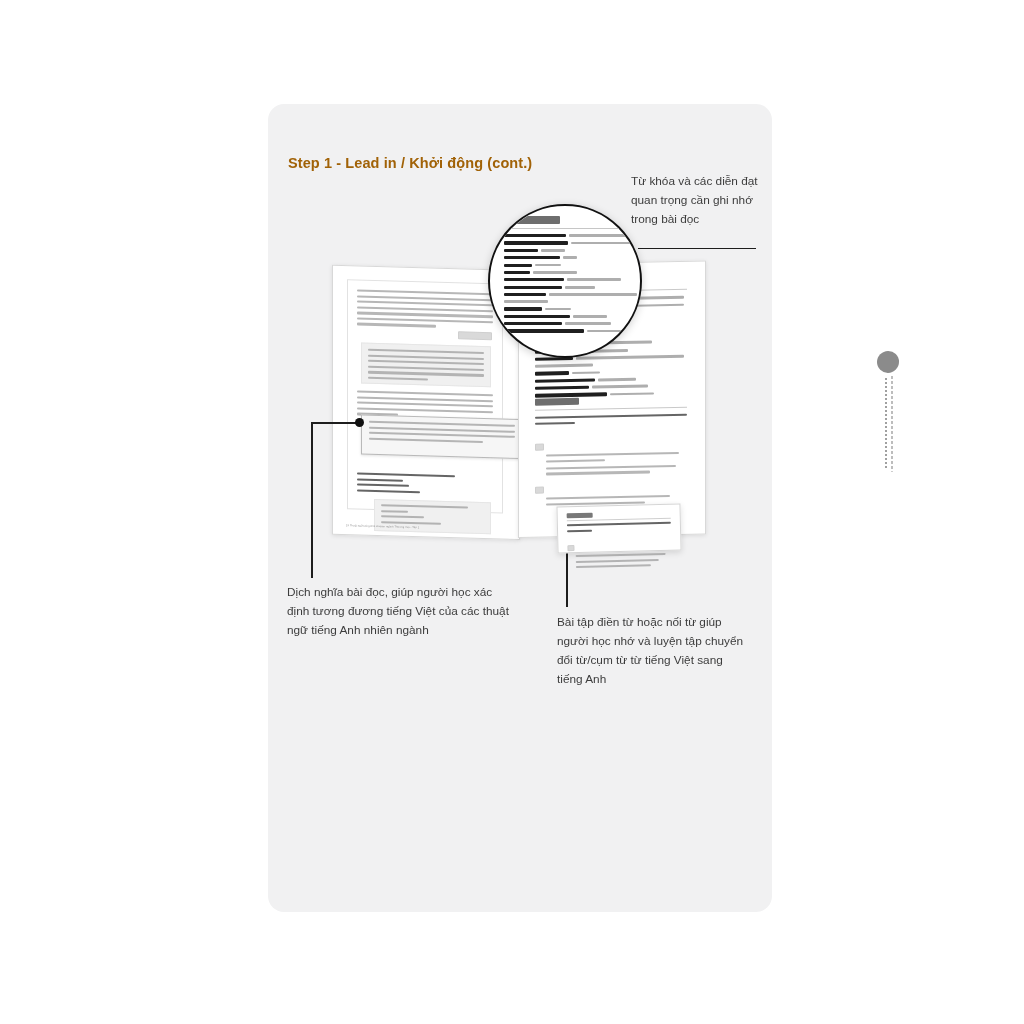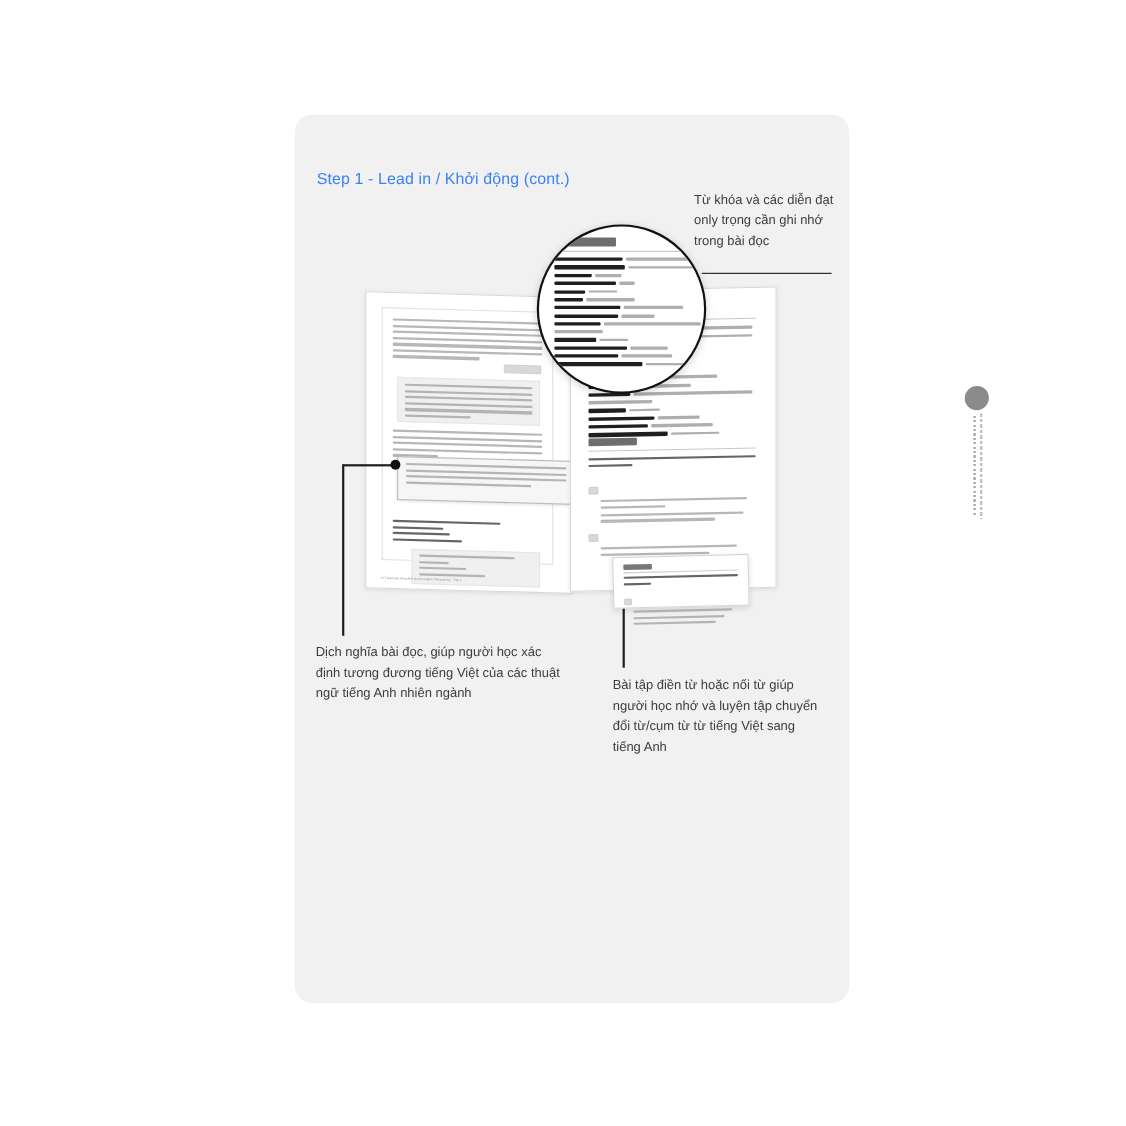--- a/index.html
+++ b/index.html
@@ -7,21 +7,21 @@
        font-family:"Liberation Sans","DejaVu Sans",sans-serif;color:#2b2b2b;}
 
   
   #slide-card{
     position:absolute;left:268px;top:104px;width:504px;height:808px;
     background:#f1f1f2;border-radius:16px;
   }
 
   #slide-title{
     position:absolute;left:288px;top:155px;
-    font-size:14.5px;font-weight:400;letter-spacing:.1px;color:#3b82f6;
+    font-size:14.5px;font-weight:700;letter-spacing:.1px;color:#a16207;
     white-space:nowrap;
   }
 
   
   .caption{
     position:absolute;font-size:11.8px;line-height:1.62;color:#3c3c3c;
     font-weight:400;
   }
   #caption-top-right{left:631px;top:172px;width:132px;}
   #caption-bottom-left{left:287px;top:583px;width:225px;}
@@ -406,17 +406,17 @@
 
 <div class="conn" id="conn-left-h"></div>
 <div class="conn" id="conn-left-v"></div>
 <div class="dot" id="conn-left-dot"></div>
 
 <div class="conn" id="conn-tr-h"></div>
 
 <div class="conn" id="conn-bc-v"></div>
 <div class="dot" id="conn-bc-dot"></div>
 
-<div class="caption" id="caption-top-right">Từ khóa và các diễn đạt only trọng cần ghi nhớ trong bài đọc</div>
+<div class="caption" id="caption-top-right">Từ khóa và các diễn đạt quan trọng cần ghi nhớ trong bài đọc</div>
 
 <div class="caption" id="caption-bottom-left">Dịch nghĩa bài đọc, giúp người học xác định tương đương tiếng Việt của các thuật ngữ tiếng Anh nhiên ngành</div>
 
 <div class="caption" id="caption-bottom-right">Bài tập điền từ hoặc nối từ giúp người học nhớ và luyện tập chuyển đổi từ/cụm từ từ tiếng Việt sang tiếng Anh</div>
 
 </body></html>

